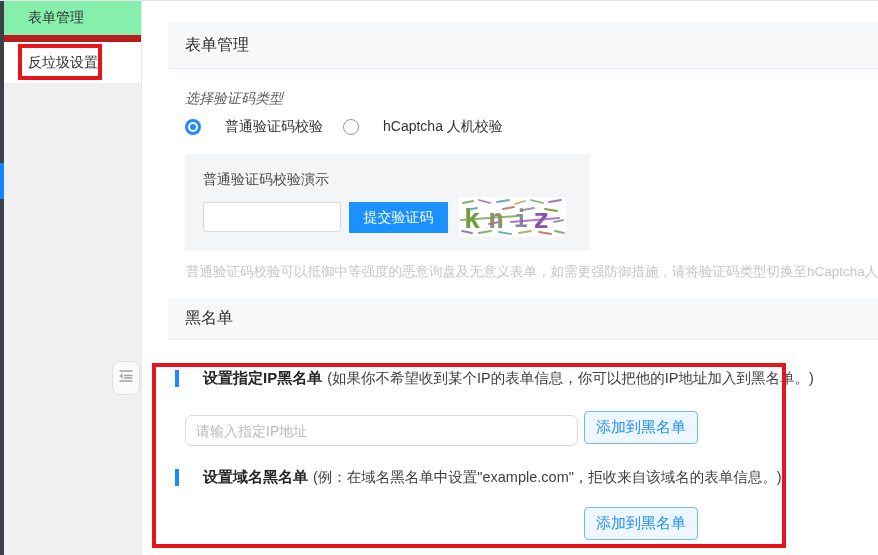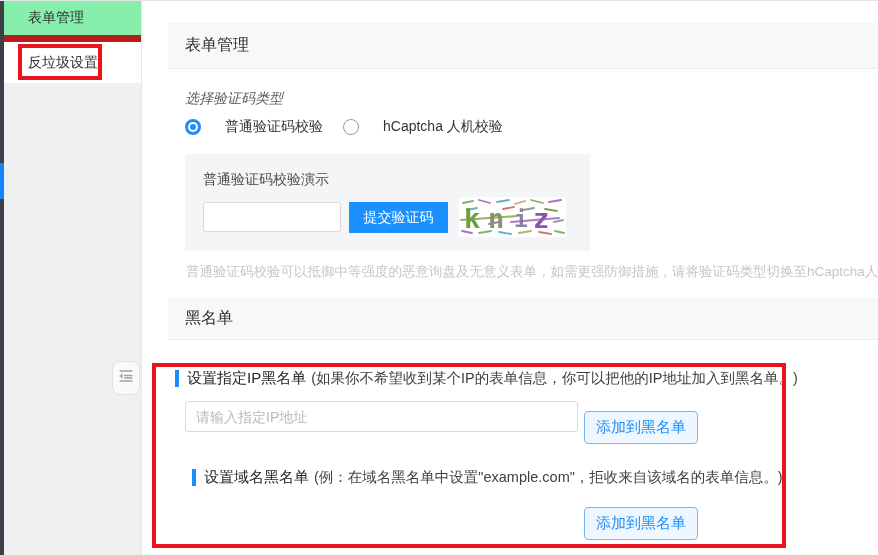--- a/index.html
+++ b/index.html
@@ -53,30 +53,30 @@
   .demo-submit { position:absolute; left:164px; top:48px; width:99px; height:31px;
                  background:#1b90ff; color:#fff; border:none; border-radius:0;
                  font-size:14px; cursor:pointer; }
   .captcha-box { position:absolute; left:274px; top:43px; width:107px; height:40px; background:#fff; }
 
   .hint { position:absolute; left:186px; top:262px; font-size:13.5px; color:#c6c6c8; white-space:nowrap; }
 
   
   .bl-header { position:absolute; display:flex; align-items:center; white-space:nowrap; }
   .bl-header.r1 { left:175px; top:368px; }
-  .bl-header.r2 { left:192px; top:467px; }
+  .bl-header.r2 { left:175px; top:467px; }
   .accent { width:4px; height:17px; background:#1a8cff; margin-right:8px; flex:0 0 auto; }
-  .bl-title { font-weight:normal; font-size:15px; color:#262626; }
+  .bl-title { font-weight:bold; font-size:15px; color:#262626;margin-left:16px; }
   .bl-desc { font-size:14.5px; color:#3f3f3f; margin-left:5px; }
 
   .bl-input { position:absolute; left:185px; width:393px; height:31px; background:#fff;
               border:1px solid #d9d9d9; border-radius:3px; font-size:14px; padding:0 10px; color:#333; }
   .bl-input::placeholder { color:#b9b9b9; opacity:1; }
   .demo-input::placeholder { color:#b9b9b9; opacity:1; }
-  .bl-input.r1 { top:400px; }
+  .bl-input.r1 { top:414px;border-radius:7px; }
   .bl-input.r2 { top:509px; }
   .bl-btn { position:absolute; left:584px; width:114px; height:33px; background:#eef6ff;
             border:1px solid #77b6f3; border-radius:4px; color:#2090ff; font-size:15px; cursor:pointer; }
   .bl-btn.r1 { top:410px; }
   .bl-btn.r2 { top:506px; }
 
   
   .annot { position:absolute; border:4px solid #e8141c; pointer-events:none; z-index:9; }
   .annot.one { left:18px; top:43px; width:84px; height:36px; }
   .annot.two { left:152px; top:362px; width:634px; height:185px; }

